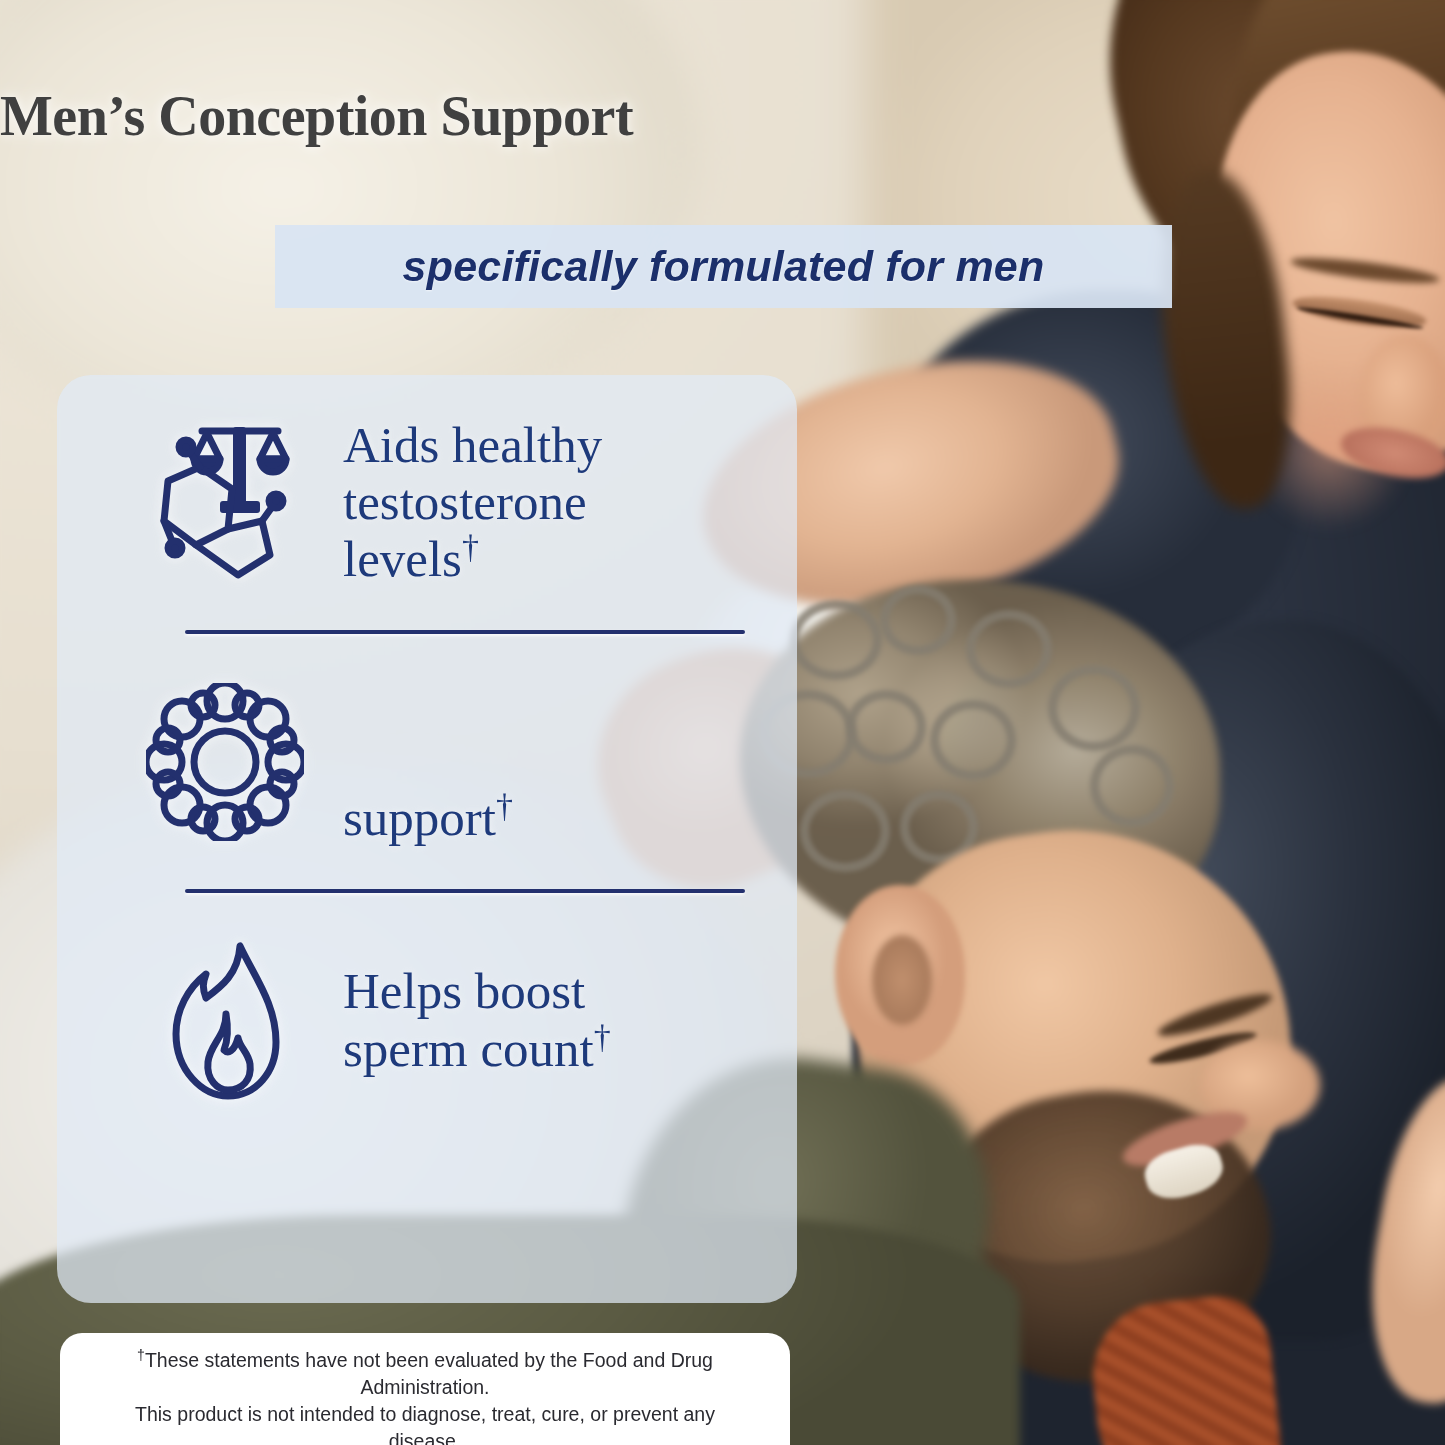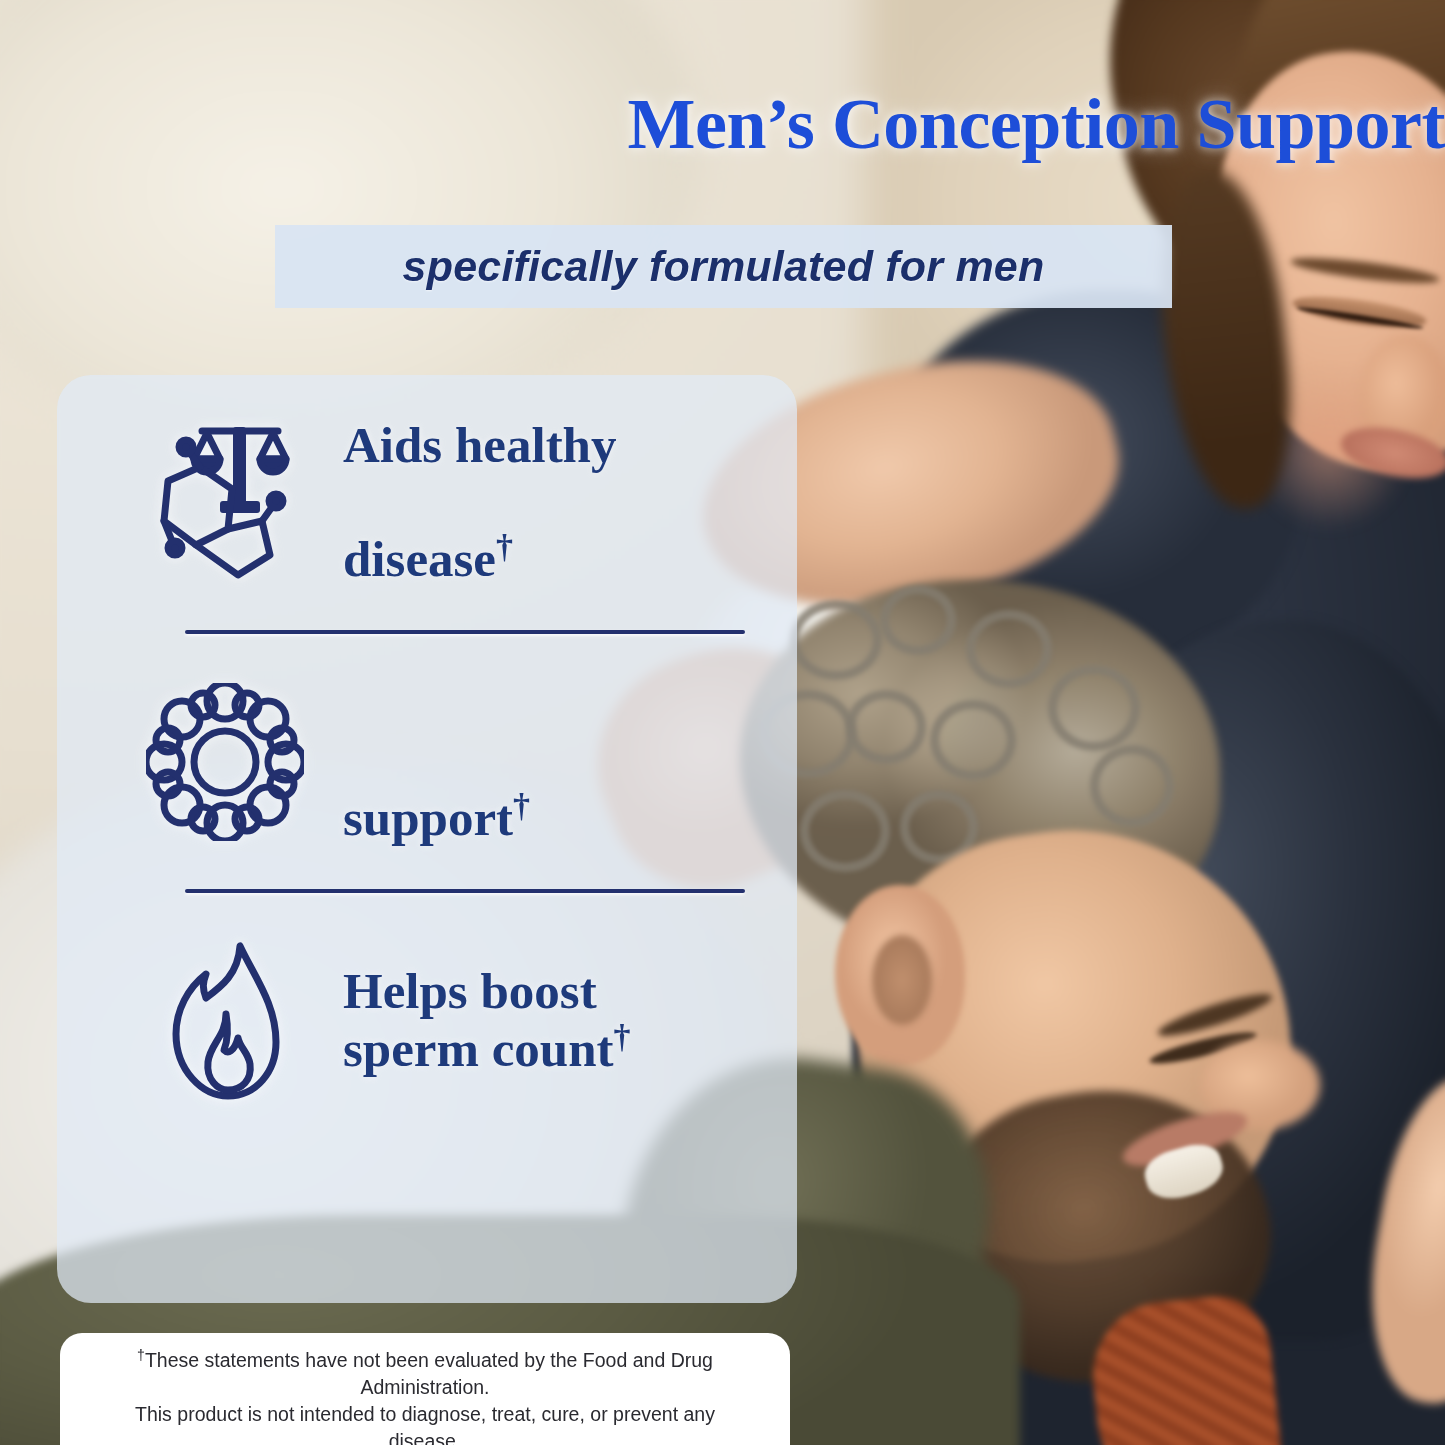--- a/index.html
+++ b/index.html
@@ -250,26 +250,26 @@
   
   .photo-soft{
     position:absolute; inset:0;
     backdrop-filter:blur(1.2px);
     pointer-events:none;
   }
 
   
   #title{
     position:absolute; left:0; right:0; top:88px;
-    text-align:right;
+    text-align:left;
     font-family:"Liberation Serif", serif;
     font-weight:bold;
-    font-size:72px;
+    font-size:56px;
     line-height:1;
-    color:#1d4ed8;
+    color:#404040;
     letter-spacing:-0.5px;
     text-shadow:0 0 10px rgba(255,255,255,.75), 0 0 22px rgba(255,255,255,.55);
     white-space:nowrap;
   }
 
   
   #subtitle-band{
     position:absolute; left:275px; top:225px; width:897px; height:83px;
     background:rgba(216,228,243,.93);
     display:flex; align-items:center; justify-content:center;font-style:italic;
@@ -297,21 +297,21 @@
     height:255px;
     padding-left:48px;
   }
   .feature-icon{
     flex:0 0 160px; width:160px; height:180px;
     display:flex; align-items:center; justify-content:center;
   }
   .feature-icon svg{ display:block; filter:drop-shadow(0 0 6px rgba(255,255,255,.7)); }
   .feature-text{
     font-family:"Liberation Serif", serif;
-    font-weight:bold;
+    font-weight:normal;
     font-size:51px;
     line-height:1.12;
     color:#1e3a7b;
     text-shadow:0 0 7px rgba(255,255,255,.6);
   }
   .feature-text .dag{ font-size:34px; vertical-align:super; line-height:0; }
   .divider{
     height:4px; margin:0 0 0 88px; width:560px;
     background:#23306e;
     border-radius:2px;
@@ -421,22 +421,22 @@
         <line x1="50" y1="50" x2="40" y2="36"></line>
         <circle cx="36" cy="30" r="7" fill="#23306e"></circle>
         <line x1="112" y1="104" x2="122" y2="90"></line>
         <circle cx="126" cy="84" r="7" fill="#23306e"></circle>
         <line x1="14" y1="104" x2="22" y2="124"></line>
         <circle cx="25" cy="131" r="7" fill="#23306e"></circle>
       </svg>
     </div>
     <div class="feature-text">
       <span>Aids healthy</span><br>
-      <br>
-      <span>disease</span><span class="dag">†</span>
+      <span>testosterone</span><br>
+      <span>levels</span><span class="dag">†</span>
     </div>
   </div>
 
   <div class="divider"></div>
 
   <div class="feature-row">
     <div class="feature-icon">
       <svg width="158" height="158" viewBox="0 0 158 158" fill="none" stroke="#23306e" stroke-width="7">
         <circle cx="79" cy="79" r="31"></circle>
 

